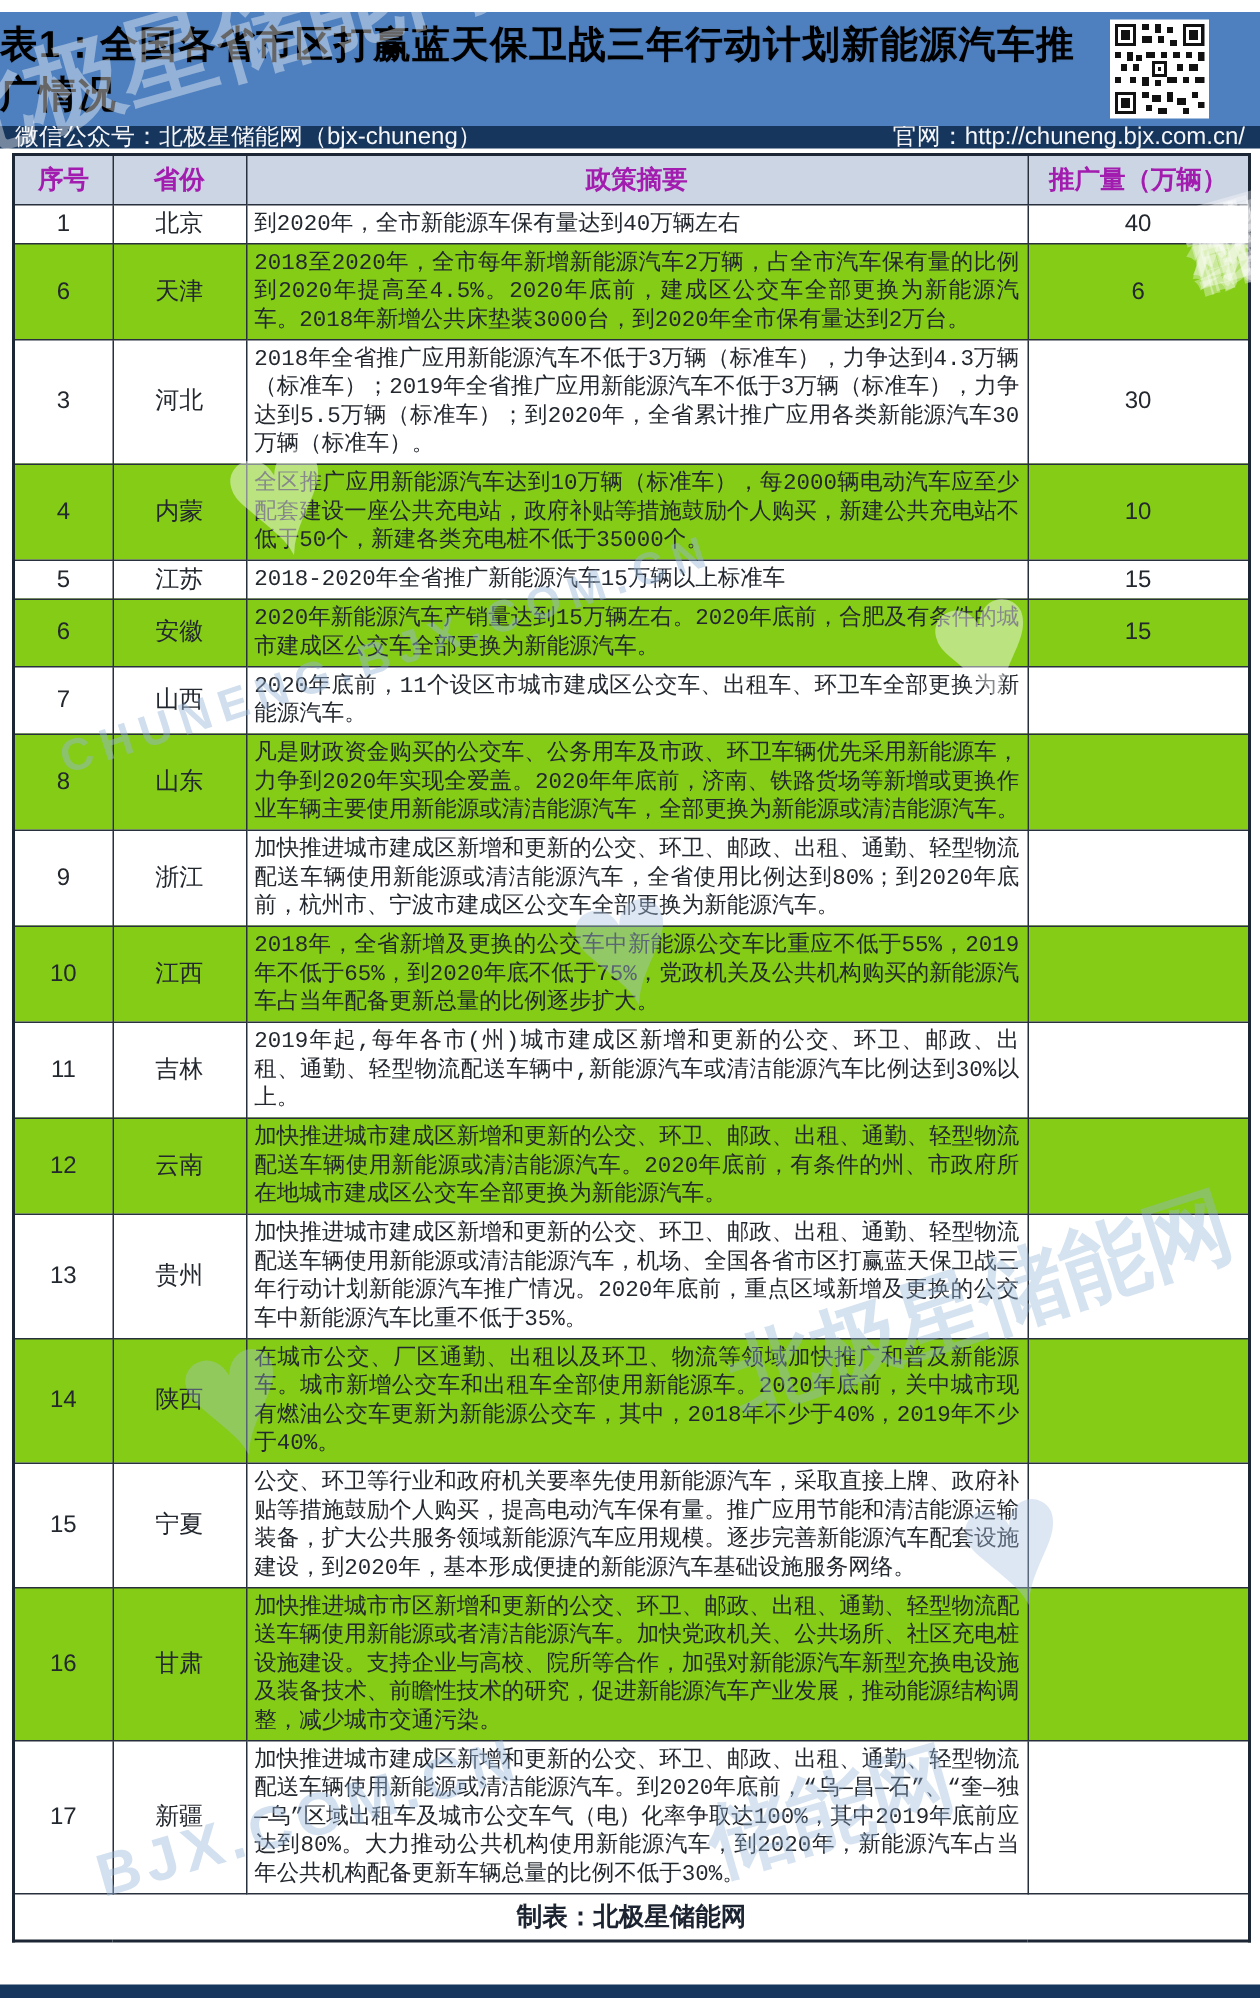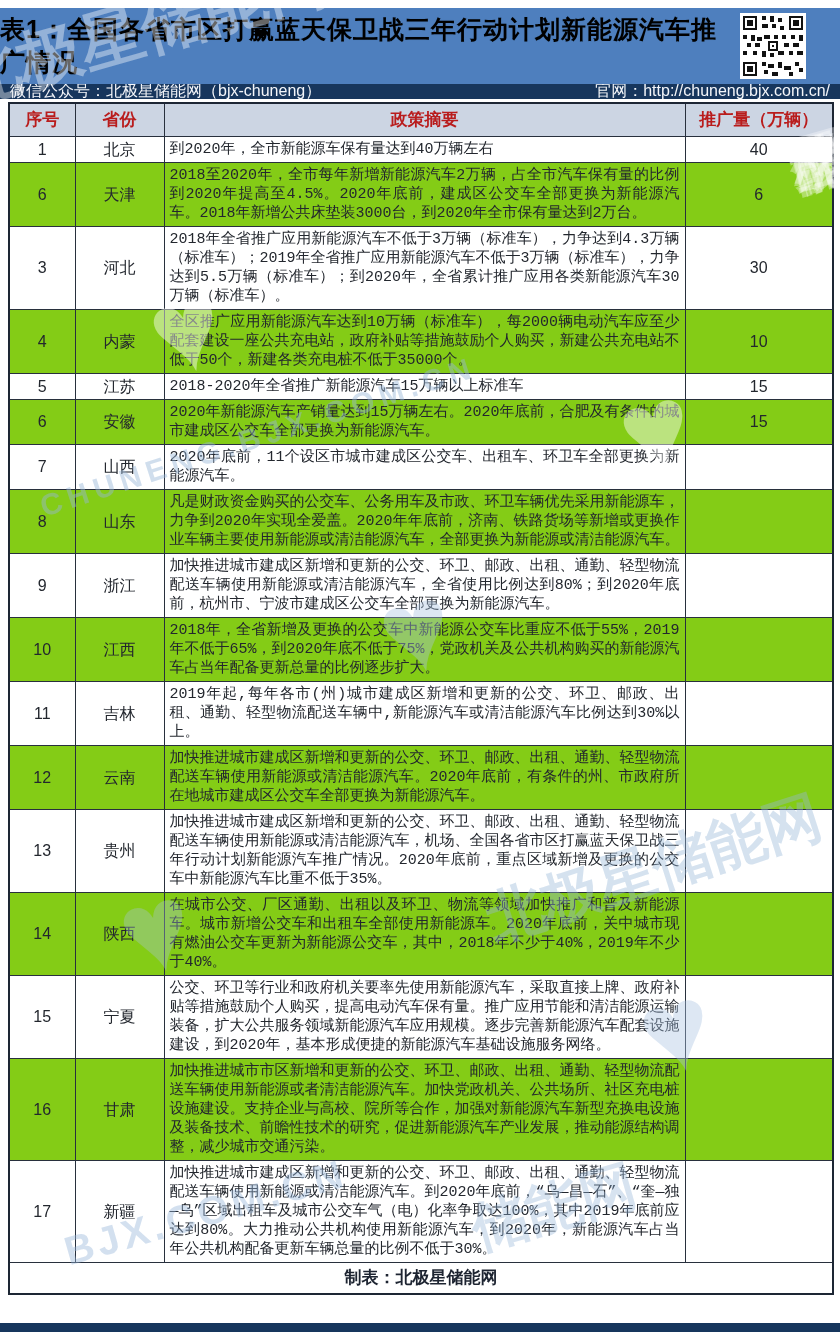--- a/index.html
+++ b/index.html
@@ -35,21 +35,21 @@
 
   
   table{
     width:824px; margin:3px 8px 0 8px; border-collapse:collapse;
     table-layout:fixed; border:2px solid #1d2634;
   }
   col.c-no{ width:66px; } col.c-prov{ width:89px; }
   col.c-sum{ width:521px; } col.c-amt{ width:148px; }
   th,td{ border:1px solid #28303d; }
   thead th{
-    background:#ccd5e3; color:#b91c1c; font-weight:bold;
+    background:#ccd5e3; color:#a21caf; font-weight:bold;
     font-size:17px; height:33px; text-align:center;
   }
   tbody td{
     color:#23272e; font-size:15px; line-height:19px; vertical-align:middle;
   }
   td.cell-no, td.cell-prov, td.cell-amt{ text-align:center; font-size:16px; }
   td.cell-sum{ padding:3px 5px; text-align:justify;font-family:Liberation Mono, monospace; }
   tr.shaded td{ background:#84cc16; }
   tfoot td{
     text-align:center; font-weight:bold; font-size:17px; color:#1d2431;

